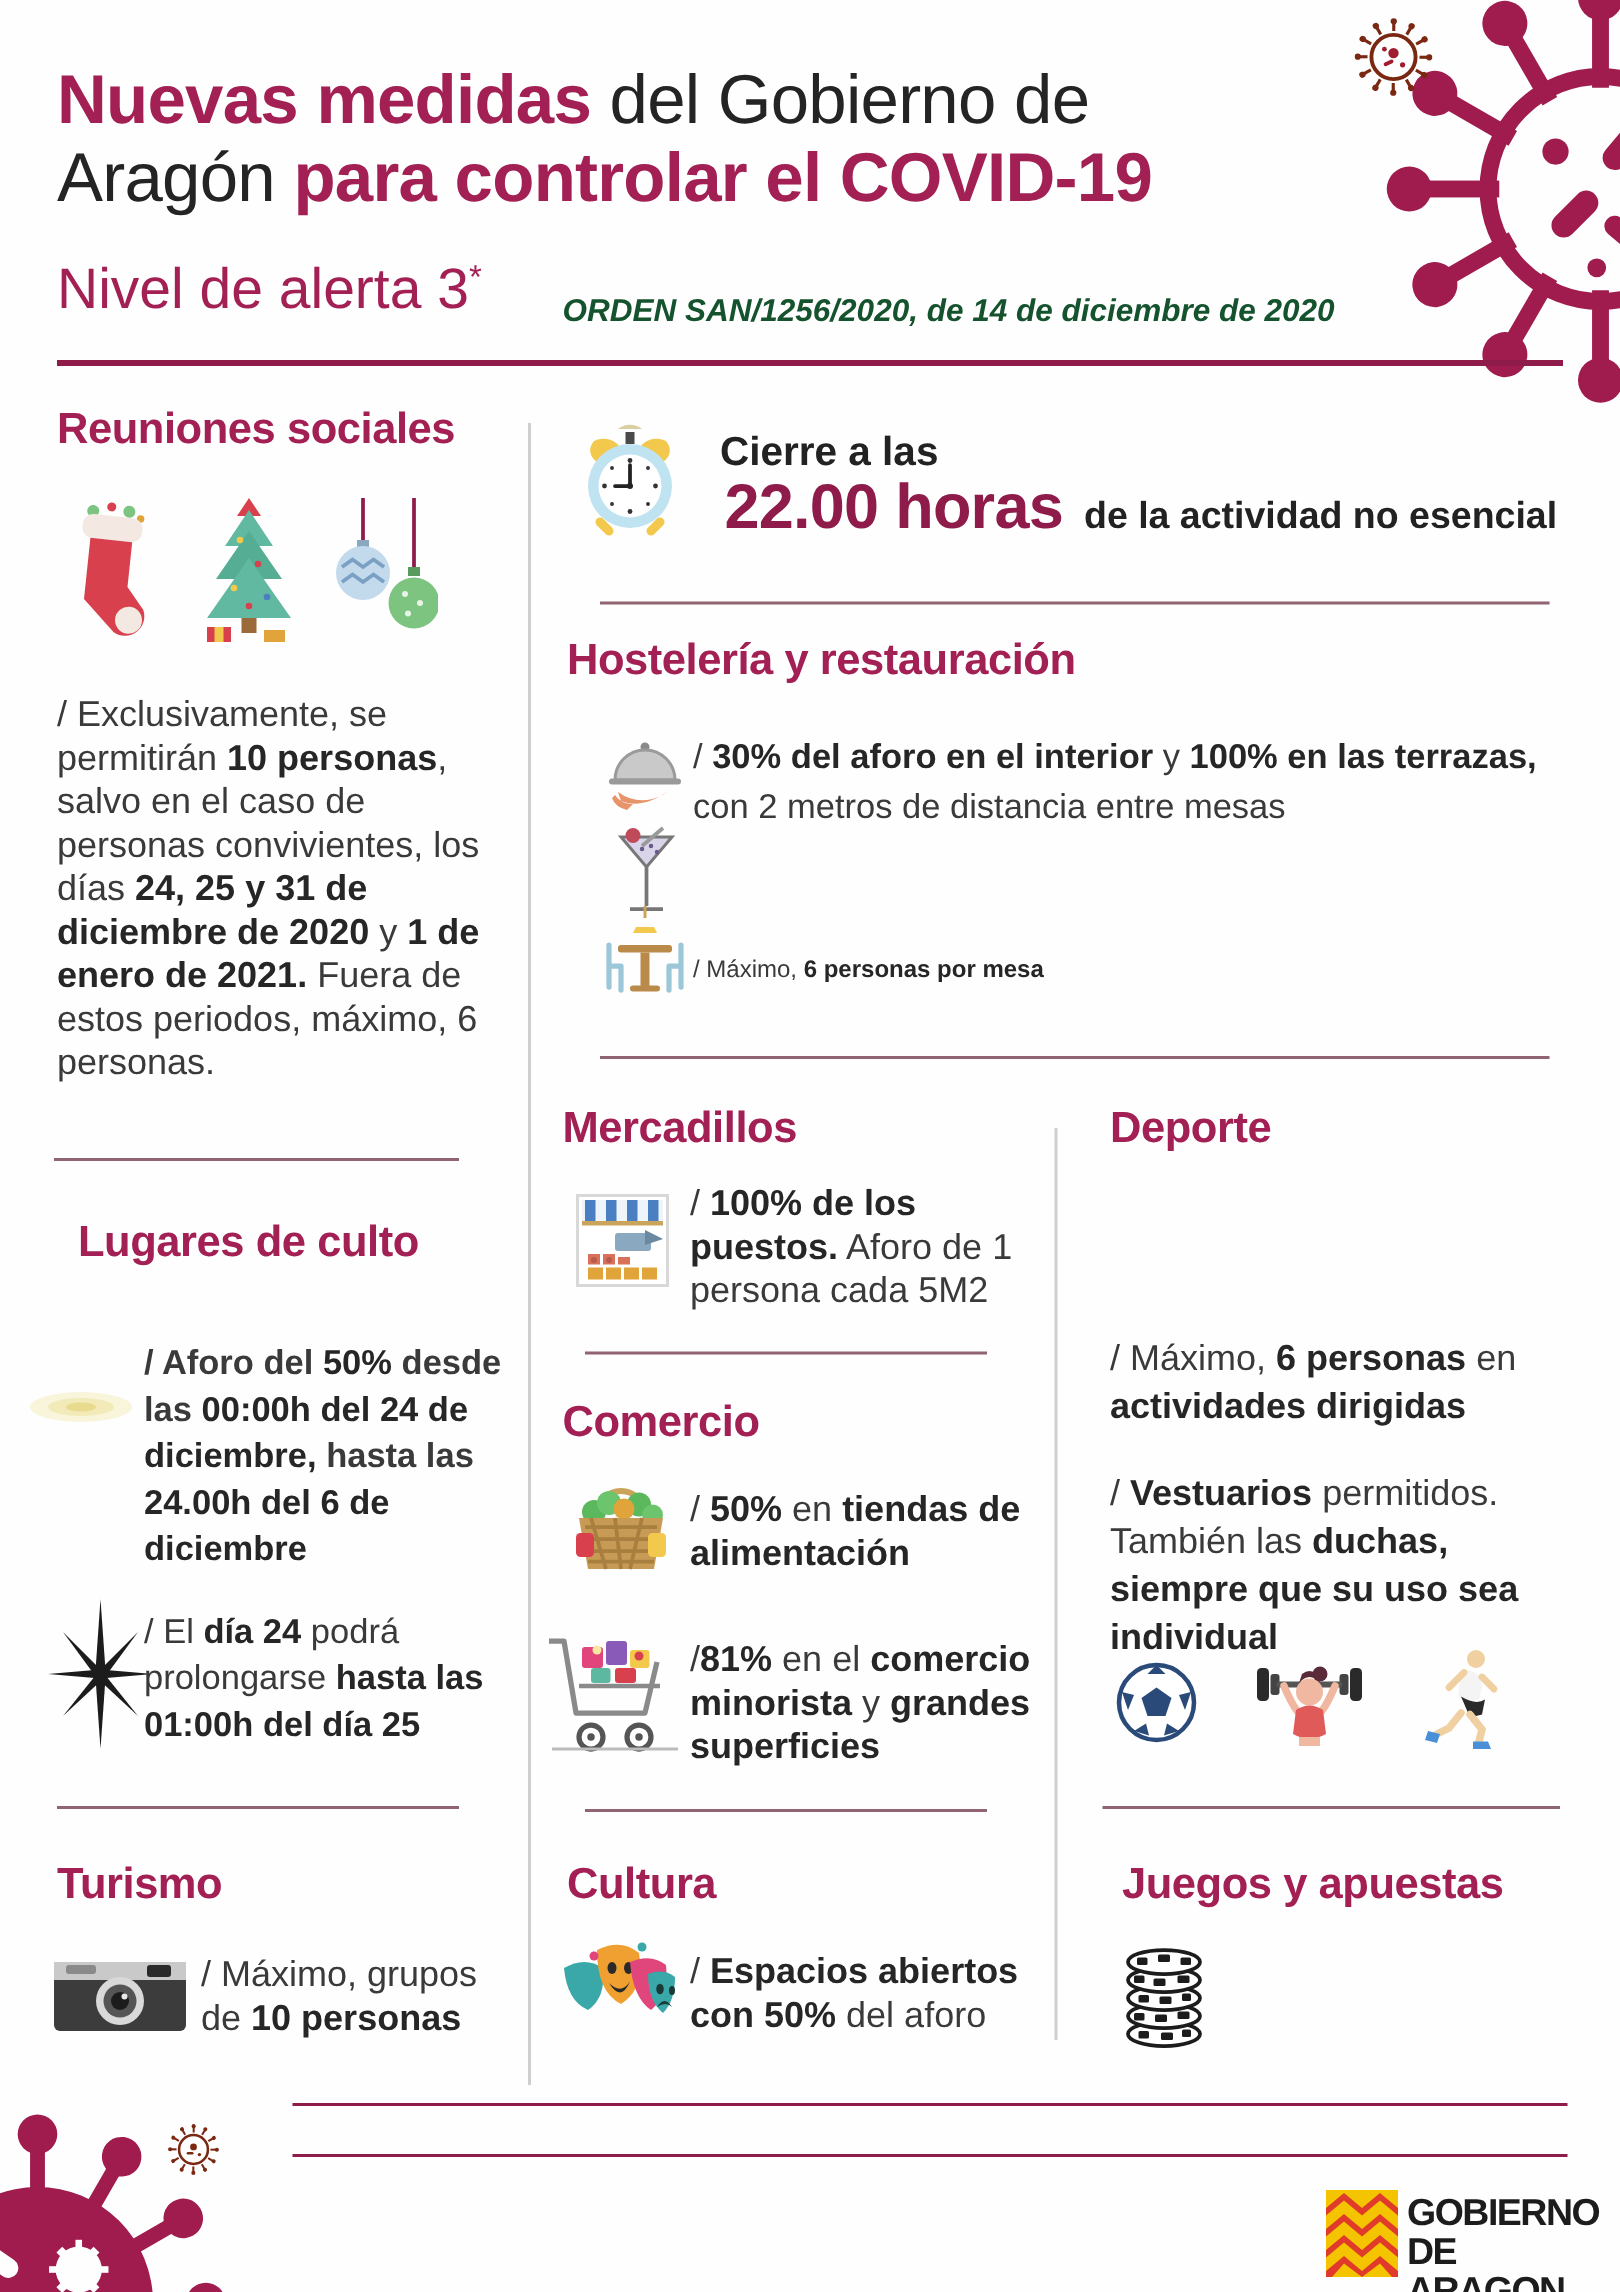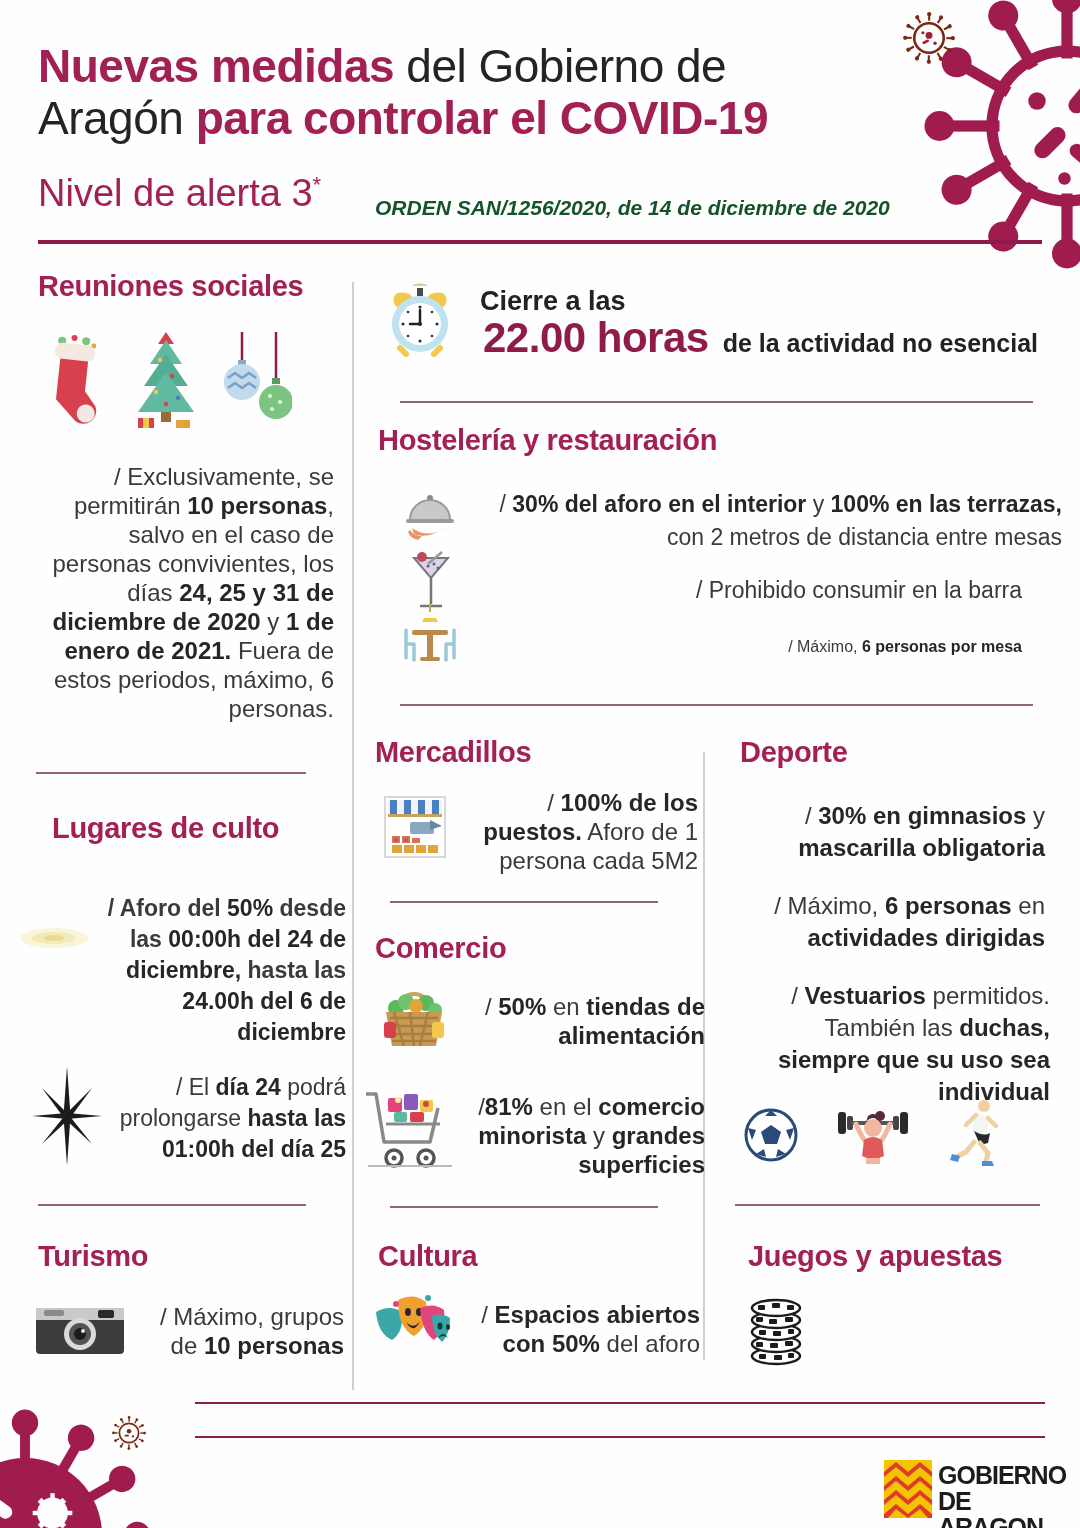--- a/index.html
+++ b/index.html
@@ -1,20 +1,20 @@
 <!DOCTYPE html>
 <html><head>
 <meta charset="utf-8">
 <style>
   html,body{margin:0;padding:0;background:#e9e9e9;}
   .page{position:relative;width:1080px;height:1528px;background:#fefefe;overflow:hidden;
         font-family:"Liberation Sans",sans-serif;color:#333;margin:0 auto;}
   .abs{position:absolute;}
   .h{font-size:29px;font-weight:700;color:#a32055;letter-spacing:-.3px;}
-  .t{font-size:24px;line-height:29px;color:#3a3a3a;text-align:right;}
+  .t{font-size:24px;line-height:29px;color:#3a3a3a;}
   .t b{color:#262626;}
   .rule{background:#8e1b4a;height:4px;}
   .thin{background:#7d4a58;height:2px;opacity:.85;}
   .vline{width:2px;background:#cfcfcf;}
   .title{font-size:46px;line-height:52px;font-weight:500;color:#242424;letter-spacing:-.5px;}
   .title .acc{color:#a32055;font-weight:700;}
   .alert{font-size:38px;font-weight:400;color:#a32055;}
   .order{font-size:21px;font-style:italic;font-weight:700;color:#14532d;}
   .closepre{font-size:27px;font-weight:700;color:#222;}
   .closetime{font-size:42px;font-weight:800;color:#8e1b4a;letter-spacing:-.5px;}
@@ -227,21 +227,20 @@
     <path d="M6 8 h34 l-17 20z" fill="#d9d4ea" stroke="#777" stroke-width="2"></path>
     <path d="M23 28 v26 M12 56 h22" stroke="#777" stroke-width="2.5" fill="none"></path>
     <path d="M20 14 l14 -12" stroke="#999" stroke-width="2.5" fill="none"></path>
     <circle cx="14" cy="7" r="5" fill="#c04a5a"></circle>
     <g fill="#6a5a8a">
         <circle cx="20" cy="16" r="1.5"></circle>
         <circle cx="26" cy="14" r="1.5"></circle>
         <circle cx="30" cy="18" r="1.5"></circle>
       </g>
   </svg>
-  <div class="abs t" style="left:462px;top:576px;width:560px;font-size:23px;"><span>/ Prohibido consumir en la barra</span></div>
 
   <svg class="abs" style="left:398px;top:604px;width:64px;height:62px;" viewBox="0 0 64 62">
     <path d="M32 0 v8" stroke="#caa45a" stroke-width="2"></path>
     <polygon points="26,14 38,14 40,18 24,18" fill="#f2c94c"></polygon>
     <rect x="14" y="26" width="36" height="5" rx="2" fill="#b98a4a"></rect>
     <rect x="29" y="31" width="6" height="24" fill="#b98a4a"></rect>
     <rect x="22" y="53" width="20" height="4" rx="2" fill="#b98a4a"></rect>
     <path d="M8 26 v28 M8 40 h8 M16 40 v16" stroke="#9cc7d8" stroke-width="3.5" fill="none" stroke-linecap="round"></path>
     <path d="M56 26 v28 M56 40 h-8 M48 40 v16" stroke="#9cc7d8" stroke-width="3.5" fill="none" stroke-linecap="round"></path>
   </svg>
@@ -349,21 +348,20 @@
         <ellipse cx="74" cy="33" rx="2" ry="3"></ellipse>
         <path d="M64 44 q6 -4 10 0 q-5 -8 -10 0z"></path>
       </g>
     <circle cx="22" cy="10" r="3" fill="#e0457b"></circle>
       <circle cx="54" cy="4" r="3" fill="#3aa8a8"></circle>
   </svg>
   <div class="abs t" style="left:460px;top:1300px;width:240px;font-weight:400;"><span>/ </span><b>Espacios abiertos con 50%</b><span> del aforo</span></div>
 
   <div class="abs h" style="left:740px;top:736px;">Deporte</div>
 
-  <div class="abs t" style="left:740px;top:800px;width:305px;line-height:32px;"><span>/ </span><b>30% en gimnasios</b><span> y </span><b>mascarilla obligatoria</b><span></span></div>
   <div class="abs t" style="left:740px;top:890px;width:305px;line-height:32px;"><span>/ Máximo, </span><b>6 personas</b><span> en </span><b>actividades dirigidas</b><span></span></div>
   <div class="abs t" style="left:740px;top:980px;width:310px;line-height:32px;"><span>/ </span><b>Vestuarios</b><span> permitidos. También las </span><b>duchas, siempre que su uso sea individual</b><span></span></div>
 
   <svg class="abs" style="left:744px;top:1108px;width:54px;height:54px;" viewBox="0 0 54 54">
     <circle cx="27" cy="27" r="25" fill="#fff" stroke="#2a4a7a" stroke-width="3"></circle>
     <polygon points="27,17 37,24 33,36 21,36 17,24" fill="#2a4a7a"></polygon>
     <g fill="#2a4a7a">
       <path d="M27 2 l6 6 -12 0z"></path>
         <path d="M4 20 l8 2 -4 10z"></path>
         <path d="M50 20 l-8 2 4 10z"></path>

